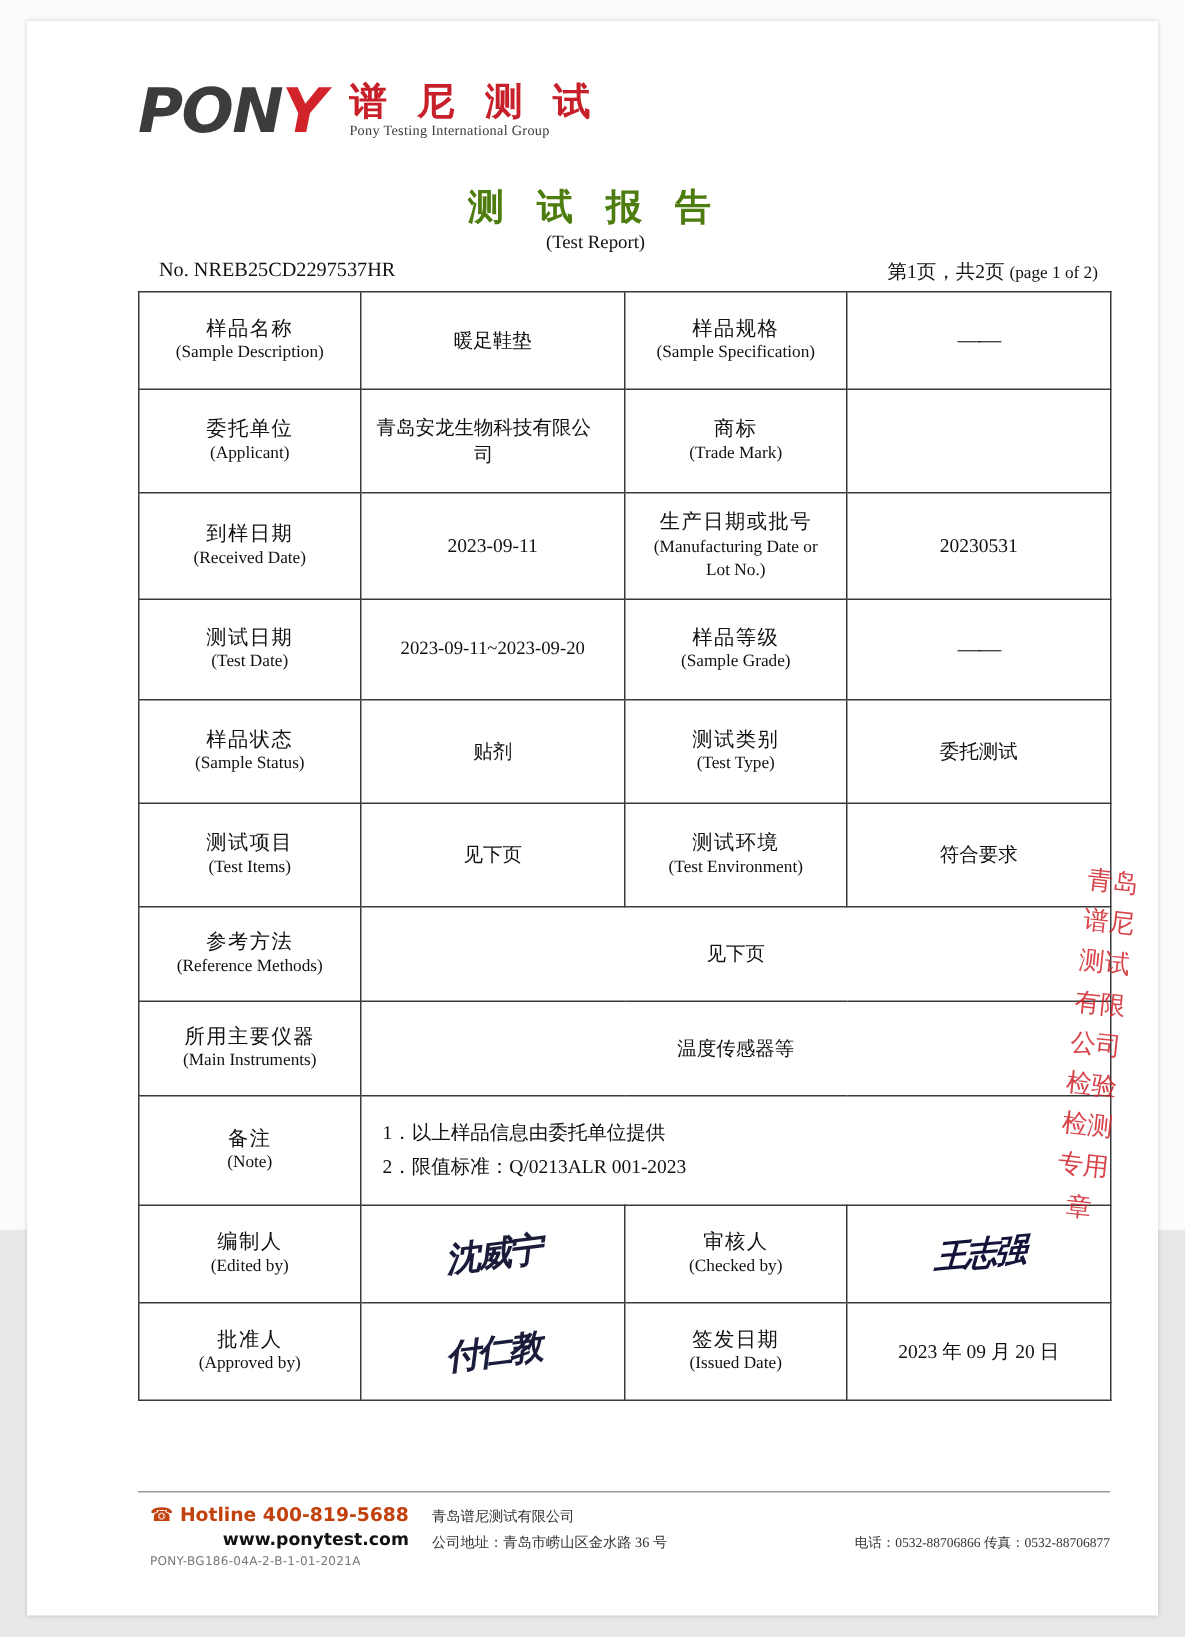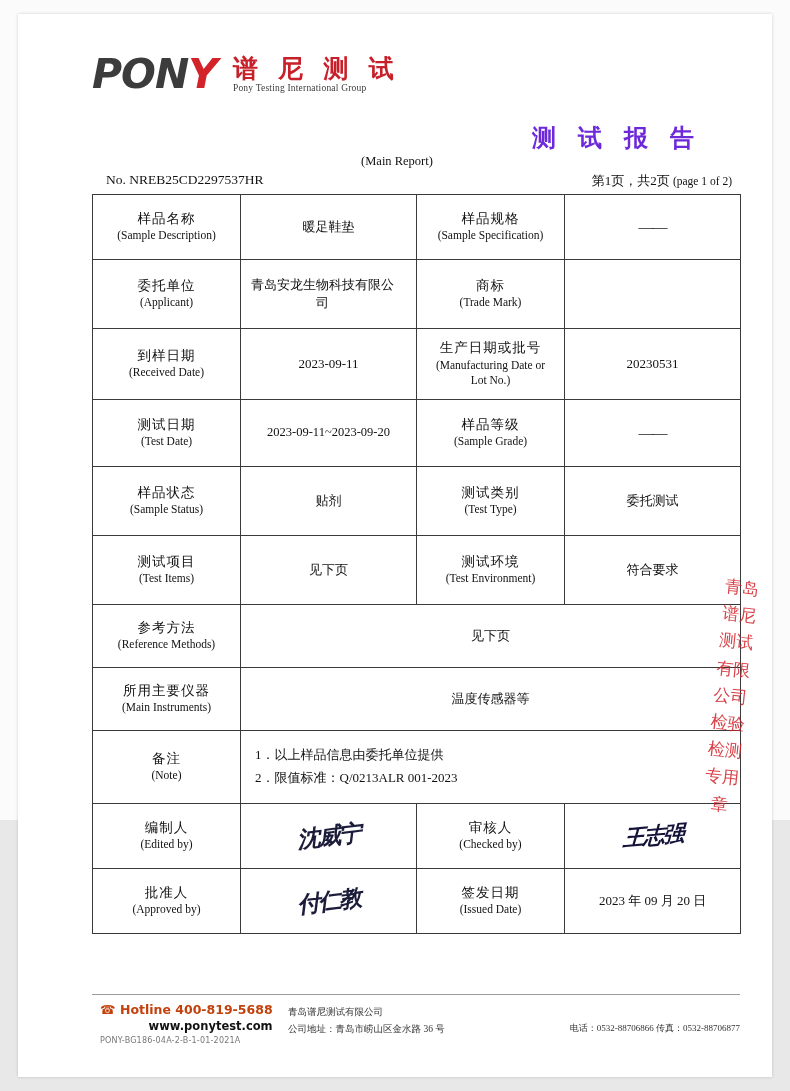--- a/index.html
+++ b/index.html
@@ -76,25 +76,25 @@
     font-size: 9.5px;
     color: #3c3c3c;
     letter-spacing: 0.2px;
     margin-top: 1px;
   }
   .report-title {
     position: absolute;
     left: 0;
     top: 68px;
     width: 610px;
-    text-align: right;
+    text-align: center;
     font-size: 24px;
     font-weight: bold;
     letter-spacing: 8px;
-    color: #6d28d9;
+    color: #4d7c0f;
   }
   .report-title-en {
     position: absolute;
     left: 0;
     top: 100px;
     width: 610px;
     text-align: center;
     font-size: 12.5px;
     color: #111;
   }
@@ -271,21 +271,21 @@
 
     <div class="header">
       <div class="logo-wrap">
         <div class="pony-text"><span>PON</span><span class="pony-y">Y</span></div>
         <div class="logo-cn">
           <div class="logo-cn-main">谱 尼 测 试</div>
           <div class="logo-cn-sub">Pony Testing International Group</div>
         </div>
       </div>
       <div class="report-title">测 试 报 告</div>
-      <div class="report-title-en">(Main Report)</div>
+      <div class="report-title-en">(Test Report)</div>
     </div>
 
     <div class="meta-row">
       <div class="meta-no">No. NREB25CD2297537HR</div>
       <div class="meta-page"><span>第1页，共2页</span> <span class="en">(page 1 of 2)</span></div>
     </div>
 
     <table class="main">
       <colgroup>
         <col style="width:148px">

